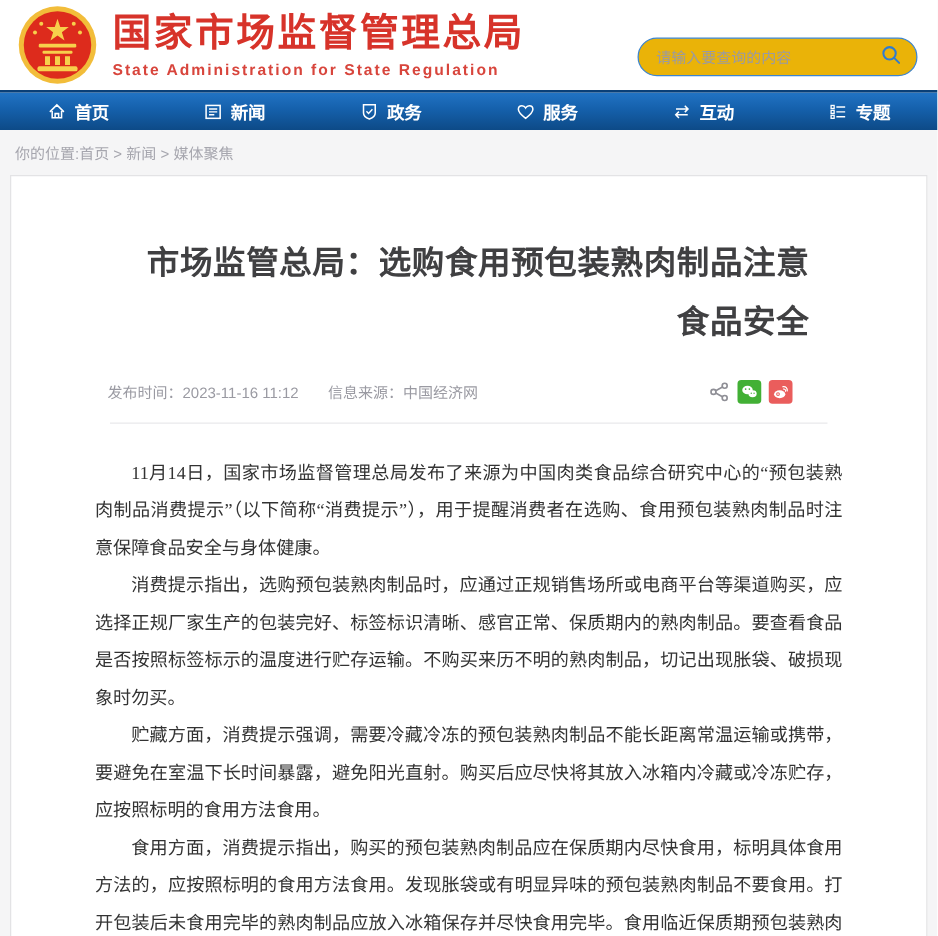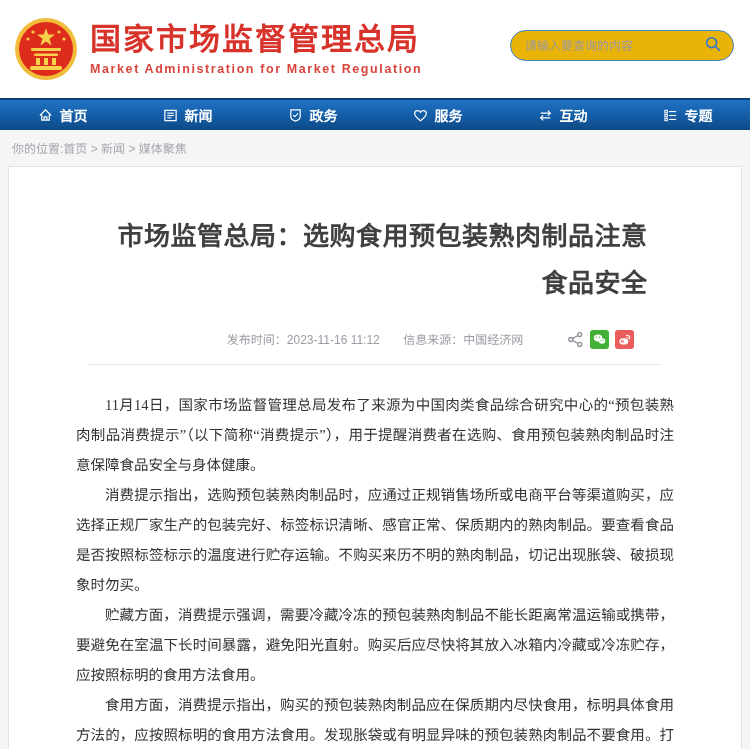--- a/index.html
+++ b/index.html
@@ -4,21 +4,21 @@
 <style>
   * { margin:0; padding:0; box-sizing:border-box; }
   html,body { background:#fff; }
   body {
     width:750px; margin:0 auto;
     font-family:"Liberation Sans","DejaVu Sans",sans-serif;
   }
   .page { width:750px; min-height:749px; display:flex; flex-direction:column; background:#f5f5f6; }
 
   
-  .site-header { height:98px; background:#fff; position:relative; display:flex; align-items:center; padding-left:14px; }
+  .site-header { height:72px; background:#fff; position:relative; display:flex; align-items:center; padding-left:14px; }
   .logo-wrap { display:flex; align-items:center; cursor:pointer; }
   .emblem { width:64px; height:64px; flex:0 0 auto; }
   .brand { margin-left:12px; }
   .brand-title { font-size:31px; font-weight:bold; color:#d7332a; letter-spacing:2px; line-height:1.15; }
   .brand-sub { font-size:12.5px; color:#d8453c; letter-spacing:1.6px; margin-top:5px; font-weight:bold; }
   .search-box { position:absolute; right:16px; top:30px; width:224px; height:31px;
     border:1px solid #3d85d0; border-radius:16px; background:#eab308; display:flex; align-items:center; padding:0 10px 0 14px; }
   .search-input { flex:1; border:none; outline:none; font-size:12px; color:#333; background:transparent; }
   .search-input::placeholder { color:#9a9aa2; }
   .search-btn { border:none; background:transparent; cursor:pointer; width:20px; height:20px; display:flex; align-items:center; justify-content:center; padding:0; }
@@ -33,21 +33,21 @@
 
   
   .breadcrumb { padding:9px 12px 7px; font-size:12px; color:#a6a6ae; background:#f5f5f6; }
   .breadcrumb span { color:#a6a6ae; }
   .crumb-link { cursor:pointer; }
 
   
   .content-card { margin:3px 8px 0; background:#fff; border:1px solid #e3e3e5; flex:1; padding:46px 67px 60px; }
   .article-title { font-size:26px; font-weight:bold; color:#404042; text-align:right; line-height:1.8;
     max-width:545px; margin:0 auto; letter-spacing:0.5px; }
-  .meta-row { position:relative; margin-top:22px; text-align:center; font-size:12px; color:#9a9aa2; height:22px; line-height:22px; }
+  .meta-row { position:relative; margin-top:22px; font-size:12px; color:#9a9aa2; height:22px; line-height:22px; }
   .meta-item { margin:0 10px; }
   .share-bar { position:absolute; right:40px; top:0; display:flex; align-items:center; gap:6px; height:22px; }
   .share-glyph { width:17px; height:17px; display:inline-flex; cursor:pointer; }
   .share-badge { width:19px; height:19px; border-radius:3px; display:inline-flex; align-items:center; justify-content:center; cursor:pointer; }
   .badge-wechat { background:#42b035; }
   .badge-weibo  { background:#ea5d5c; }
   .meta-divider { border-bottom:1px solid #e9e9eb; margin:13px 12px 0; }
 
   .article-body { margin-top:25px; font-family:"Liberation Serif","DejaVu Serif",serif;
     font-size:14.5px; color:#333; line-height:30px; text-align:justify; }
@@ -72,21 +72,21 @@
           <rect x="17" y="31" width="30" height="3" rx="1" fill="#f7d04b"></rect>
           <rect x="20" y="36.5" width="24" height="2.4" rx="1" fill="#f7d04b"></rect>
           <rect x="22" y="41" width="4" height="7" fill="#f7d04b"></rect>
           <rect x="30" y="41" width="4" height="7" fill="#f7d04b"></rect>
           <rect x="38" y="41" width="4" height="7" fill="#f7d04b"></rect>
           <rect x="16" y="49" width="32" height="4" rx="1.5" fill="#f7d04b"></rect>
         </svg>
       </span>
       <div class="brand">
         <div class="brand-title">国家市场监督管理总局</div>
-        <div class="brand-sub">Market Administration for Market Regulation</div>
+        <div class="brand-sub">State Administration for State Regulation</div>
       </div>
     </div>
     <div class="search-box">
       <input class="search-input" type="text" placeholder="请输入要查询的内容" style="">
       <button class="search-btn" aria-label="search">
         <span>
           <svg viewBox="0 0 20 20" width="18" height="18">
             <circle cx="8.5" cy="8.5" r="5.5" fill="none" stroke="#2e7bd0" stroke-width="1.8"></circle>
             <line x1="12.8" y1="12.8" x2="17" y2="17" stroke="#2e7bd0" stroke-width="1.8" stroke-linecap="round"></line>
           </svg>

